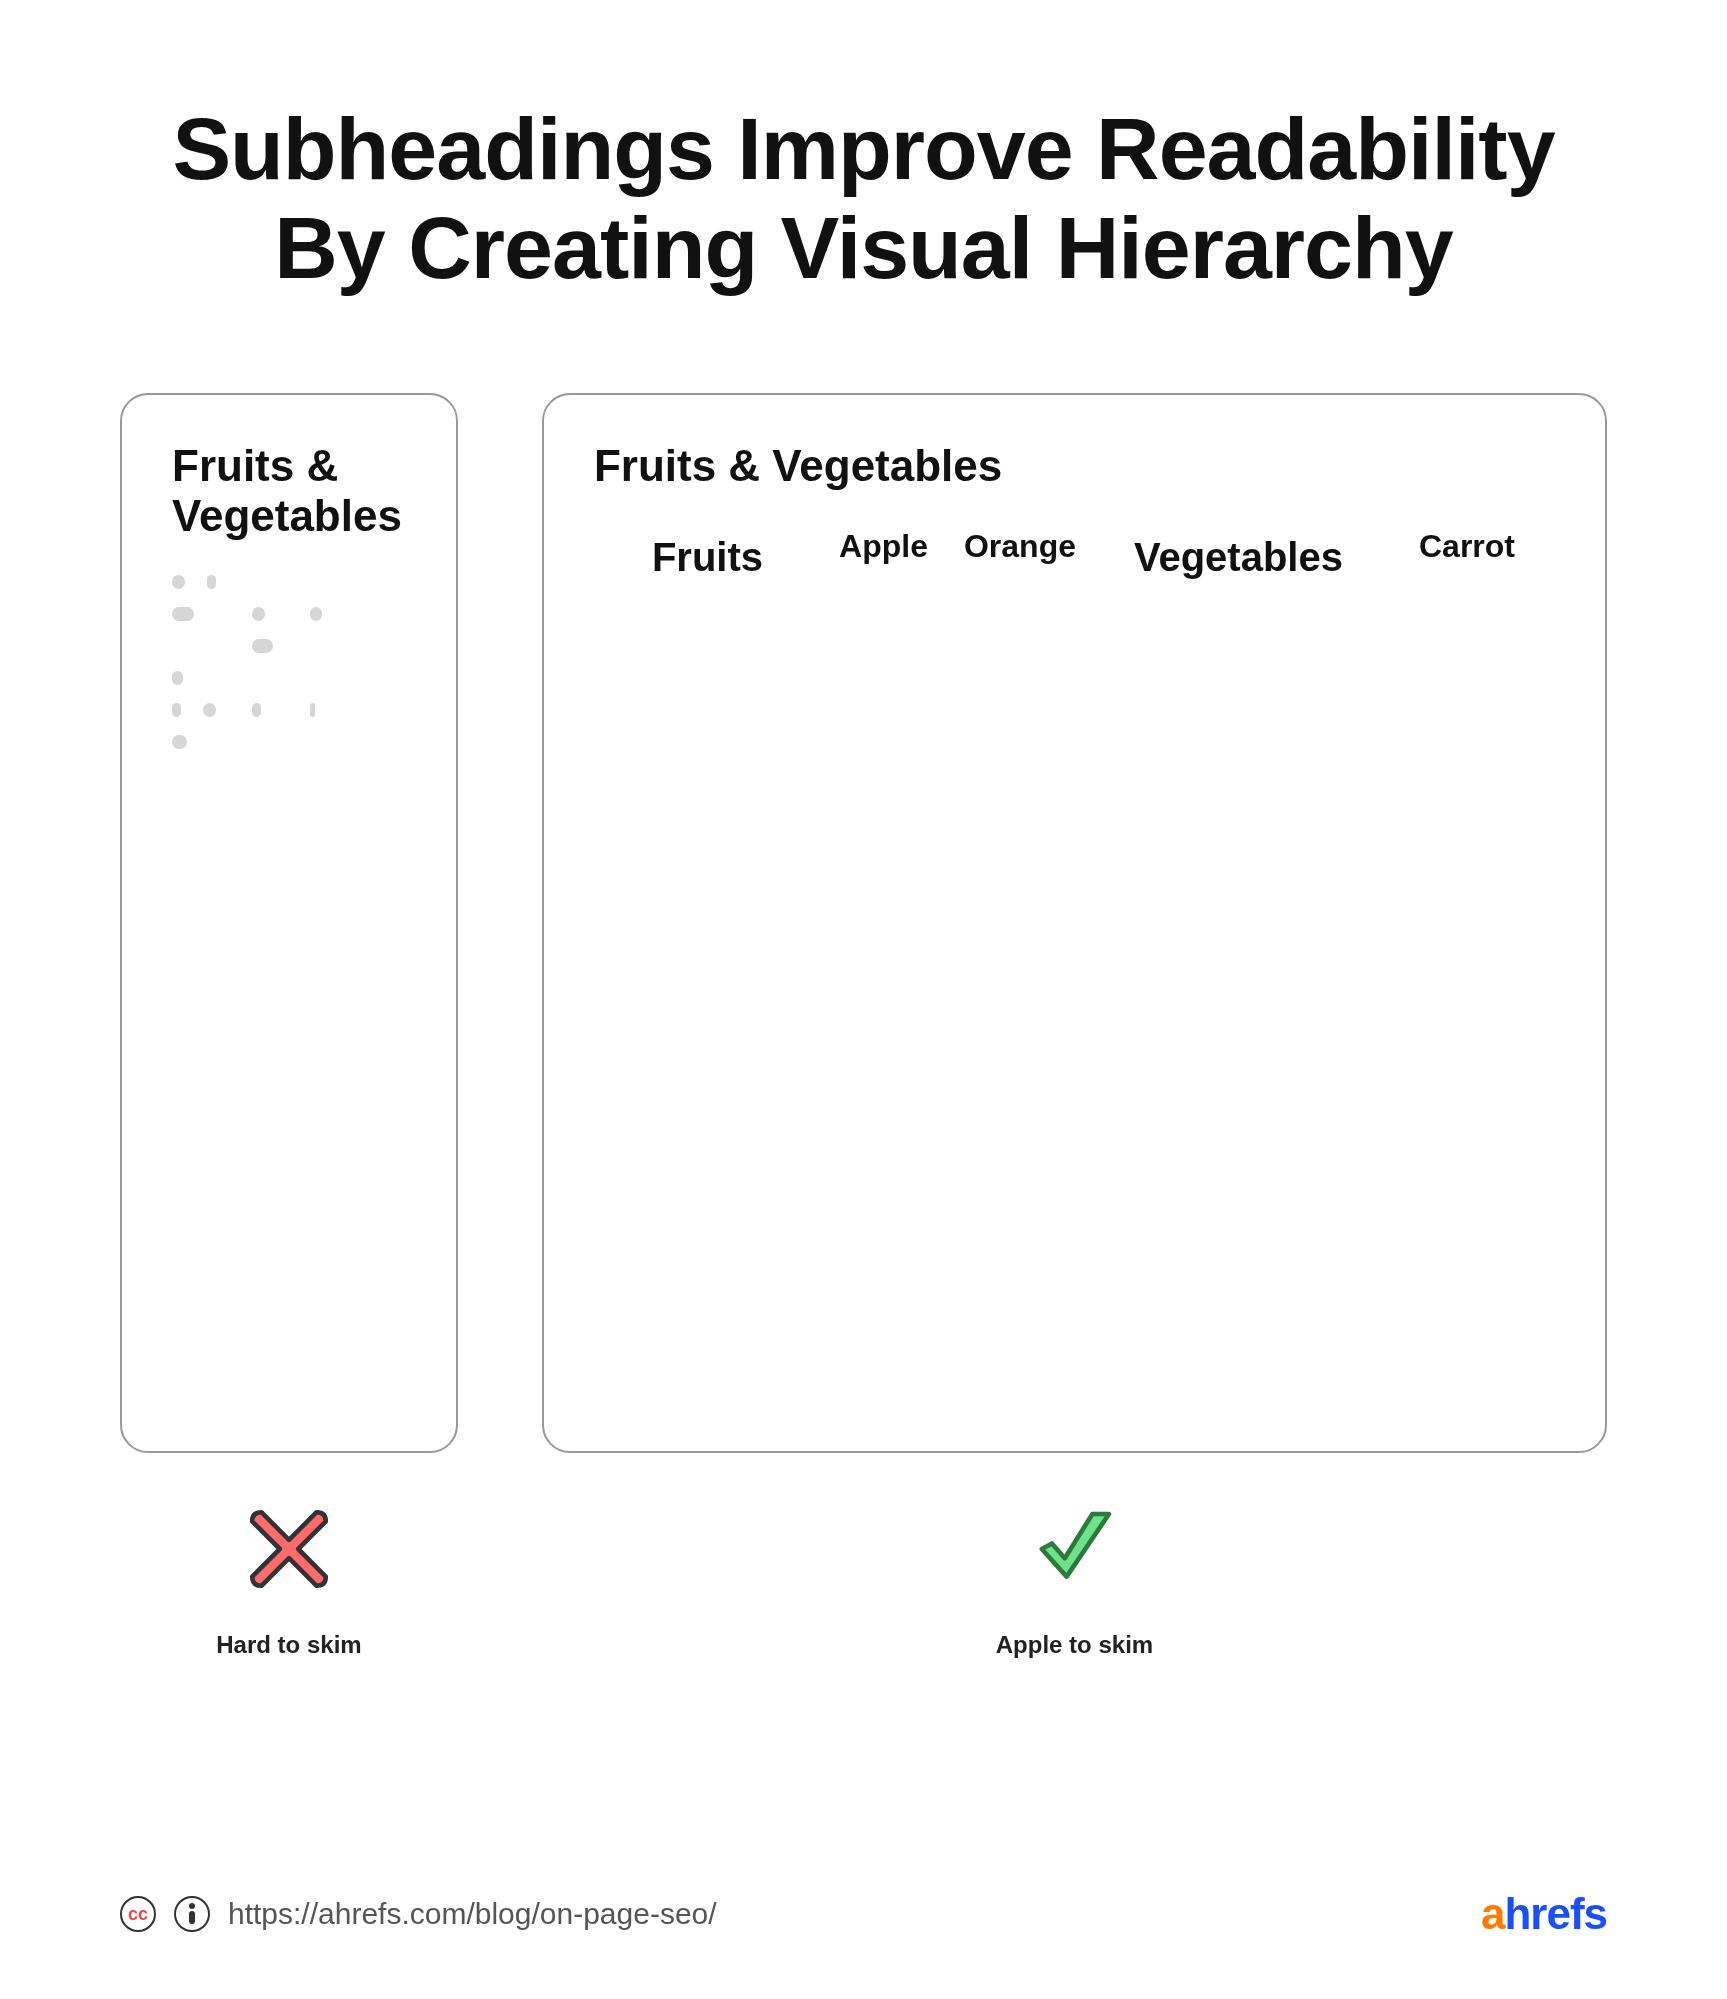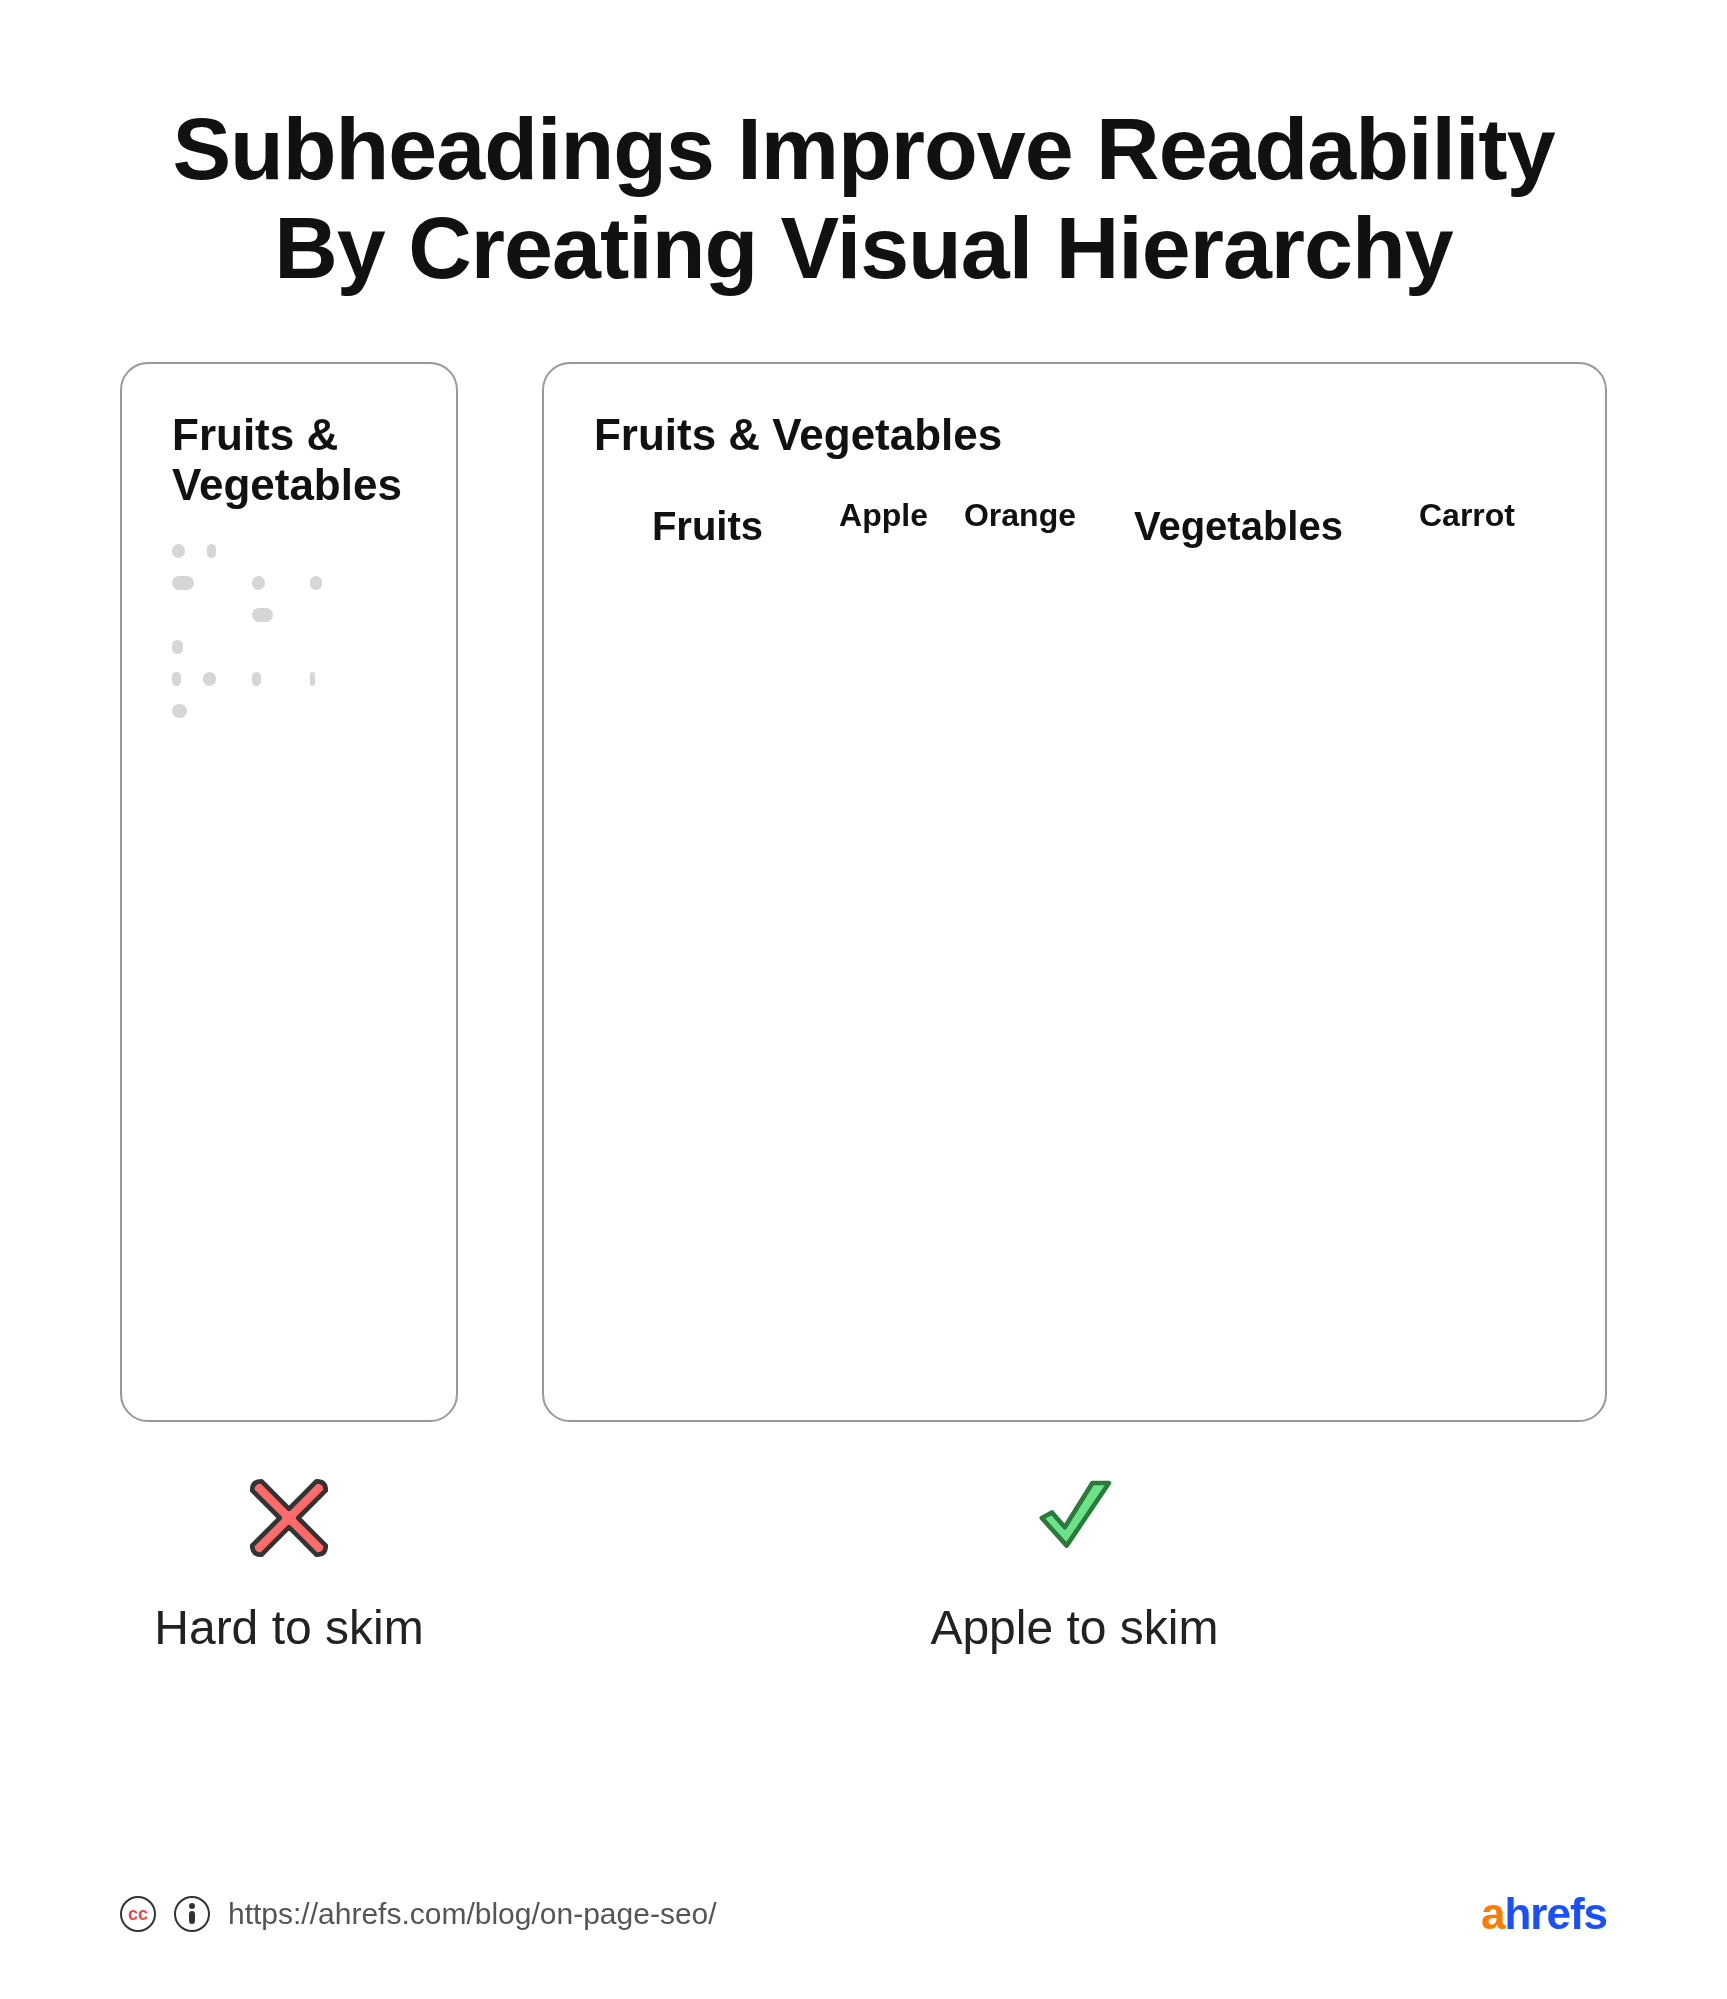--- a/index.html
+++ b/index.html
@@ -11,21 +11,21 @@
     position: relative;
     padding: 100px 120px 60px 120px;
     color: #111;
   }
   .title {
     text-align: center;
     font-weight: 800;
     font-size: 88px;
     line-height: 1.12;
     letter-spacing: -1px;
-    margin-bottom: 65px;
+    margin-bottom: 96px;
   }
   .panels {
     display: flex;
     gap: 84px;
     justify-content: flex-end;
   }
   .panel {
     flex: 1;
     display: flex;
     flex-direction: column;
@@ -64,22 +64,22 @@
     margin-bottom: 2px;
   }
   .status {
     margin-top: 50px;
     display: flex;
     flex-direction: column;
     align-items: center;
     gap: 36px;
   }
   .status-label {
-    font-size: 48px;
-    font-weight: 400;
+    font-size: 24px;
+    font-weight: 700;
     color: #222;
   }
   .footer {
     position: absolute;
     left: 120px;
     right: 120px;
     bottom: 60px;
     display: flex;
     align-items: center;
     justify-content: space-between;

